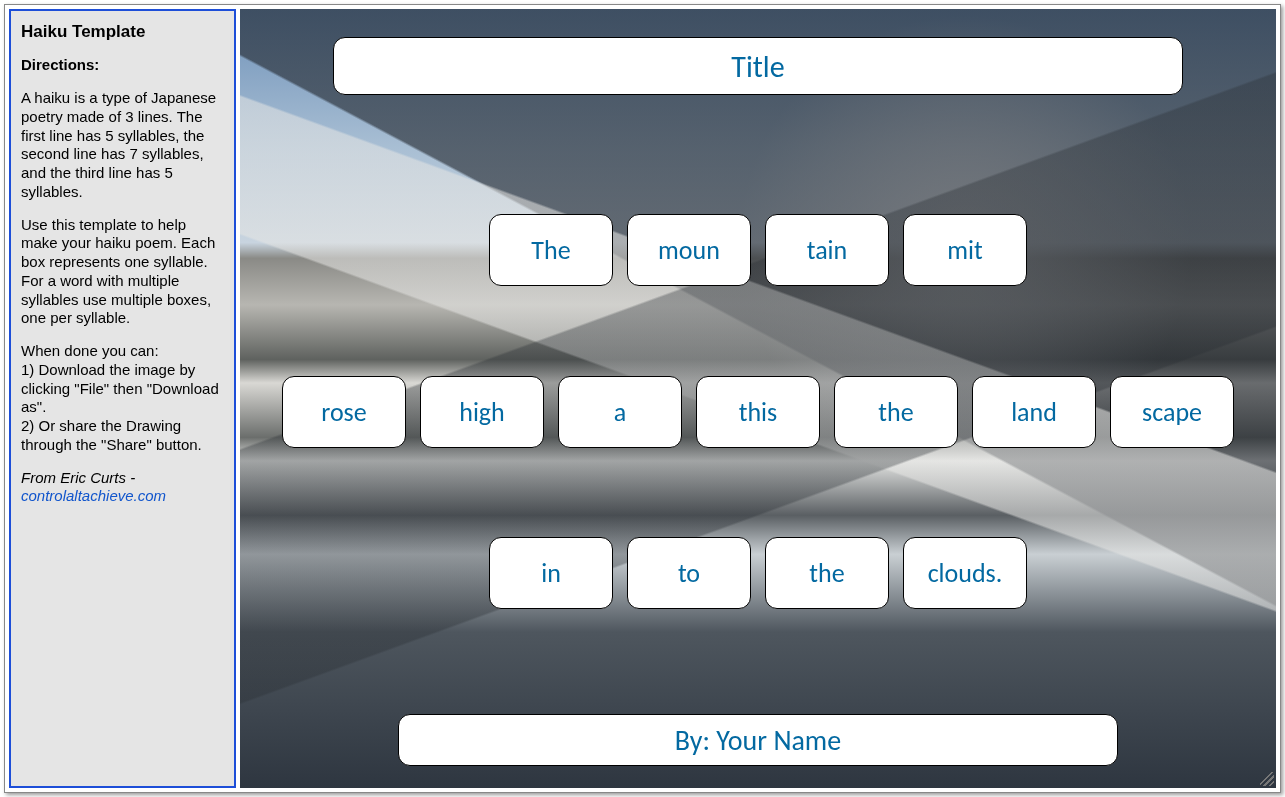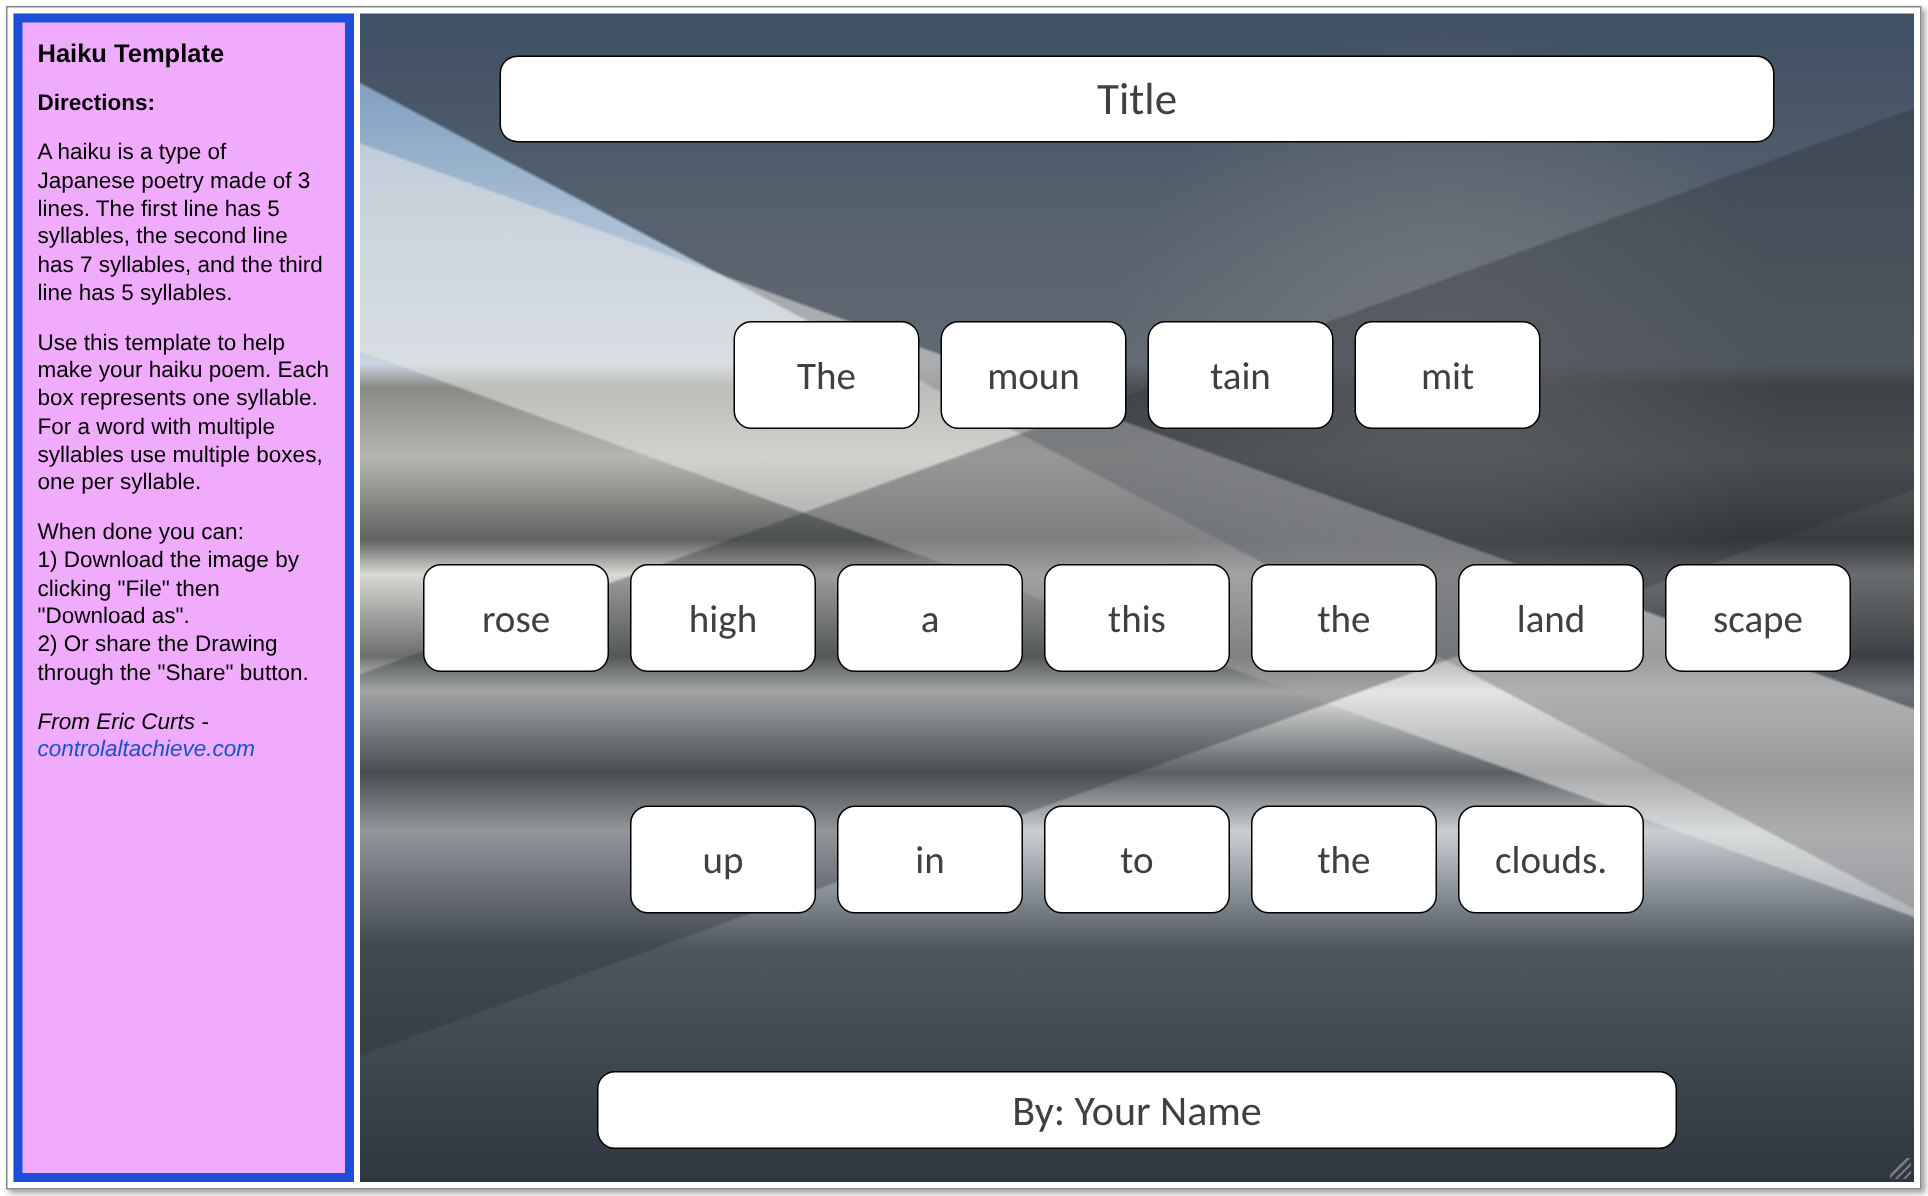--- a/index.html
+++ b/index.html
@@ -14,22 +14,22 @@
     height: 789px;
     border: 1px solid #888;
     box-shadow: 2px 2px 4px rgba(0,0,0,0.4);
     display: flex;
     position: relative;
     background: #fff;
   }
   .sidebar {
     width: 227px;
     flex: 0 0 227px;
-    background: #f0abfc;
-    border: 6px solid #1d4ed8;
+    background: #e5e5e5;
+    border: 2px solid #1d4ed8;
     margin: 4px;
     padding: 10px 10px;
     font-size: 15px;
     line-height: 1.25;
     color: #000;
   }
   .sidebar h1 {
     font-size: 17px;
     font-weight: bold;
     margin: 0 0 14px 0;
@@ -66,21 +66,21 @@
     pointer-events:none;
   }
   .whitebox {
     background: #fff;
     border: 1.5px solid #000;
     border-radius: 12px;
     display: flex;
     align-items: center;
     justify-content: center;
     font-family: Calibri, Arial, sans-serif;
-    color: #404040;
+    color: #0369a1;
     position: relative;
     z-index: 2;
   }
   .title-box {
     width: 850px;
     height: 58px;
     font-size: 30px;
   }
   .rows {
     flex: 1;
@@ -150,21 +150,20 @@
       <div class="row">
         <div class="whitebox syllable">rose</div>
         <div class="whitebox syllable">high</div>
         <div class="whitebox syllable">a</div>
         <div class="whitebox syllable">this</div>
         <div class="whitebox syllable">the</div>
         <div class="whitebox syllable">land</div>
         <div class="whitebox syllable">scape</div>
       </div>
       <div class="row">
-        <div class="whitebox syllable">up</div>
         <div class="whitebox syllable">in</div>
         <div class="whitebox syllable">to</div>
         <div class="whitebox syllable">the</div>
         <div class="whitebox syllable">clouds.</div>
       </div>
     </div>
 
     <div class="whitebox byline-box">By: Your Name</div>
 
     <div class="resize-grip"></div>

